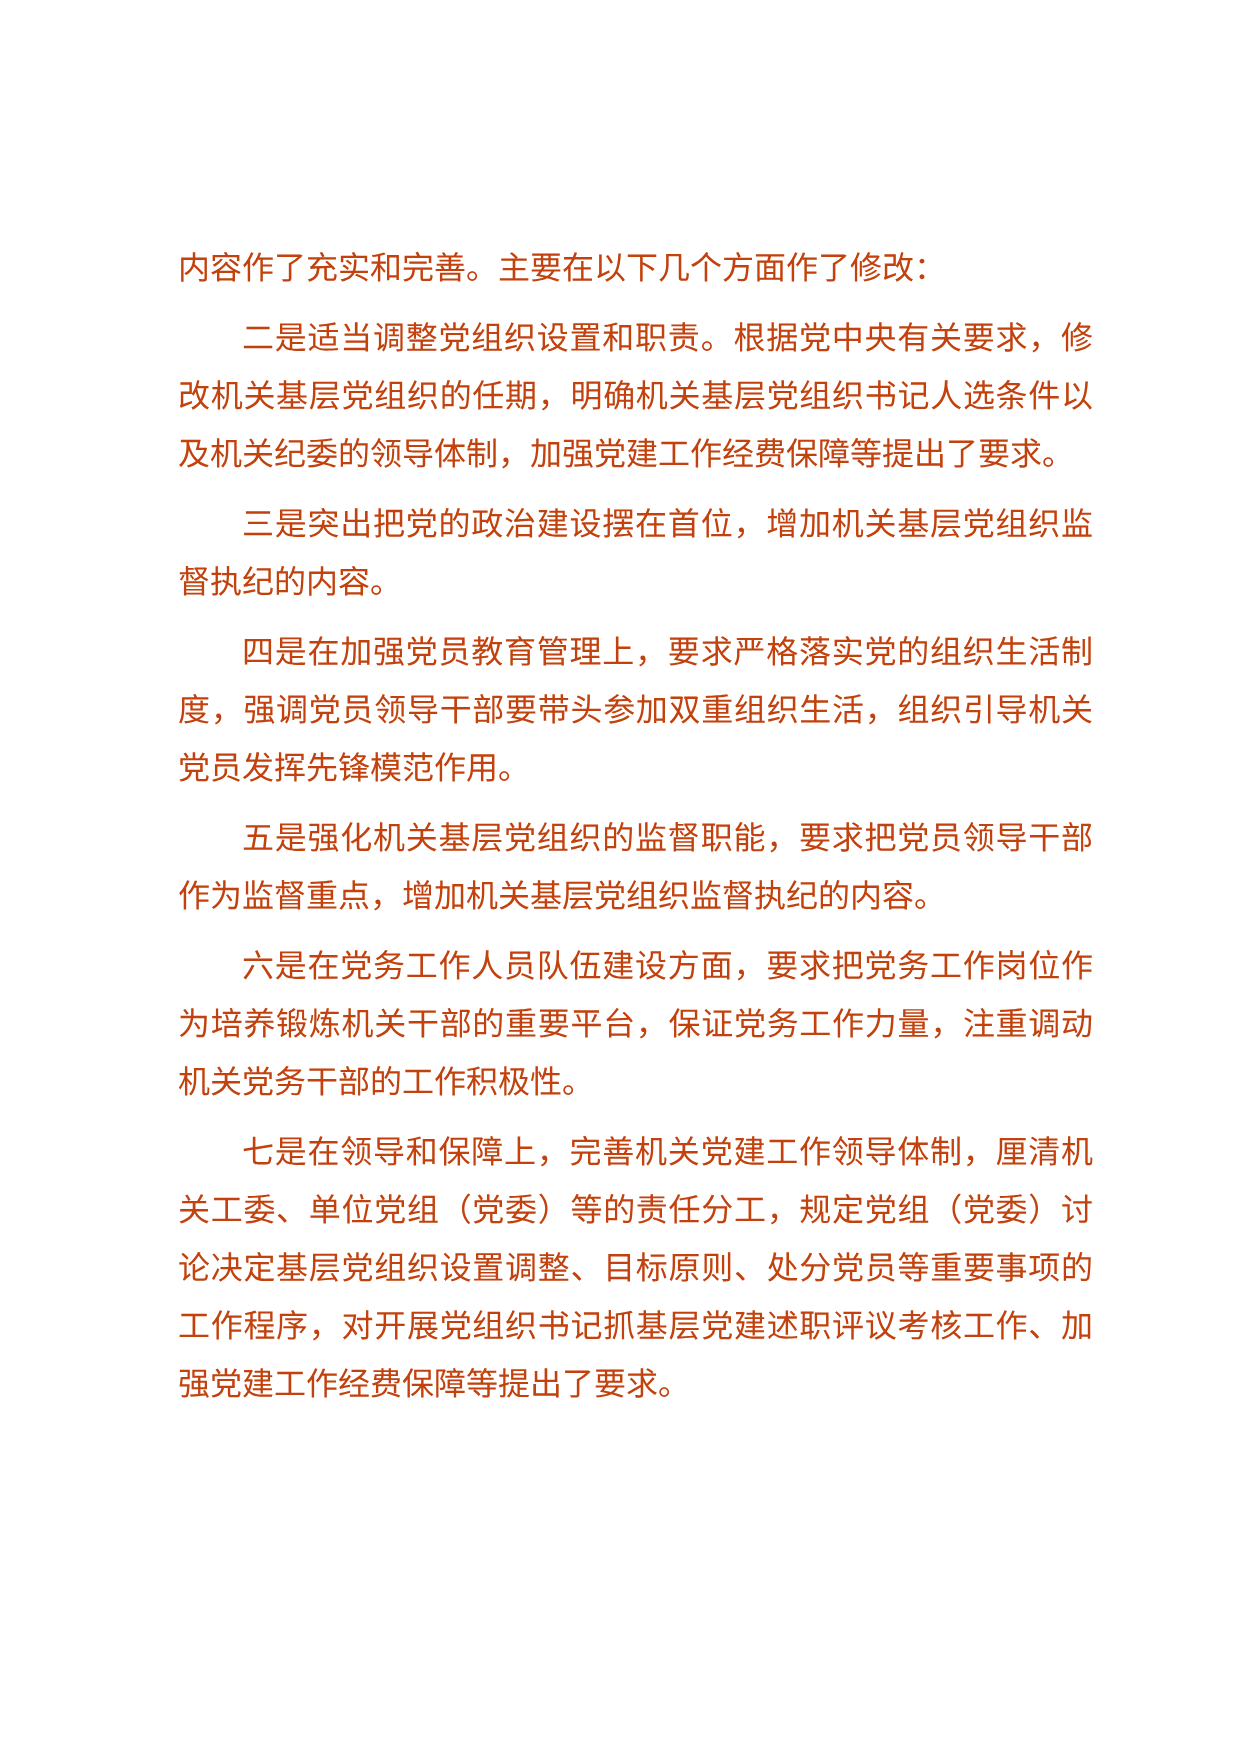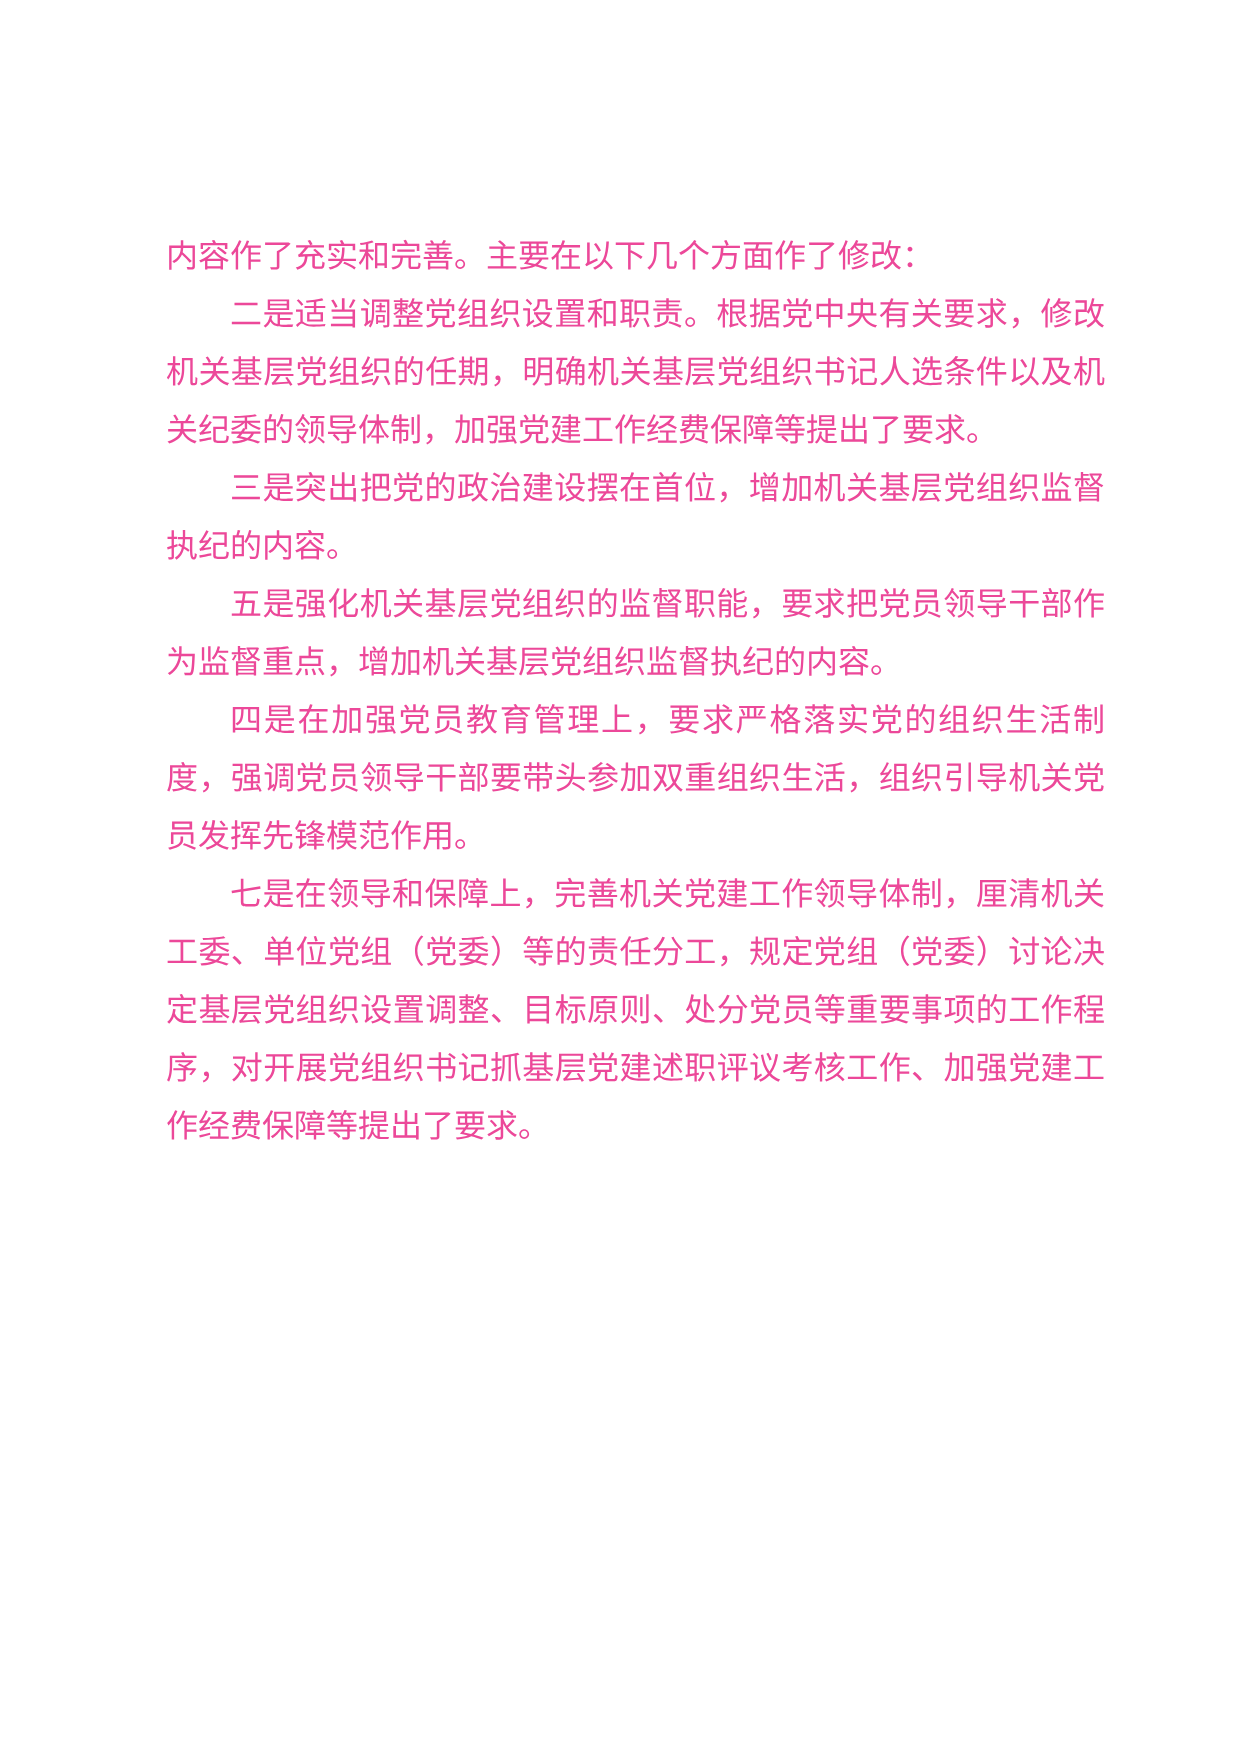--- a/index.html
+++ b/index.html
@@ -10,37 +10,38 @@
   .page {
     position: relative;
     width: 1241px;
     height: 1755px;
     background: #ffffff;
     box-sizing: border-box;
     padding: 227px 136px 0 166px;
     overflow: hidden;
   }
   .para {
-    margin: 0;
+    margin: 12px;
     padding: 0;
     font-family: "Liberation Serif", "DejaVu Serif", serif;
     font-size: 32px;
     line-height: 58px;
-    color: #ec4899;
+    color: #c2410c;
     text-align: justify;
     text-justify: inter-ideograph;
     word-break: normal;
   }
   .para.indent {
     text-indent: 2em;
   }
 </style>
 </head>
 <body>
 
 <div class="page">
   <p class="para">内容作了充实和完善。主要在以下几个方面作了修改：</p>
   <p class="para indent">二是适当调整党组织设置和职责。根据党中央有关要求，修改机关基层党组织的任期，明确机关基层党组织书记人选条件以及机关纪委的领导体制，加强党建工作经费保障等提出了要求。</p>
   <p class="para indent">三是突出把党的政治建设摆在首位，增加机关基层党组织监督执纪的内容。</p>
+  <p class="para indent">四是在加强党员教育管理上，要求严格落实党的组织生活制度，强调党员领导干部要带头参加双重组织生活，组织引导机关党员发挥先锋模范作用。</p>
   <p class="para indent">五是强化机关基层党组织的监督职能，要求把党员领导干部作为监督重点，增加机关基层党组织监督执纪的内容。</p>
-  <p class="para indent">四是在加强党员教育管理上，要求严格落实党的组织生活制度，强调党员领导干部要带头参加双重组织生活，组织引导机关党员发挥先锋模范作用。</p>
+  <p class="para indent">六是在党务工作人员队伍建设方面，要求把党务工作岗位作为培养锻炼机关干部的重要平台，保证党务工作力量，注重调动机关党务干部的工作积极性。</p>
   <p class="para indent">七是在领导和保障上，完善机关党建工作领导体制，厘清机关工委、单位党组（党委）等的责任分工，规定党组（党委）讨论决定基层党组织设置调整、目标原则、处分党员等重要事项的工作程序，对开展党组织书记抓基层党建述职评议考核工作、加强党建工作经费保障等提出了要求。</p>
 </div>
 
 </body></html>

